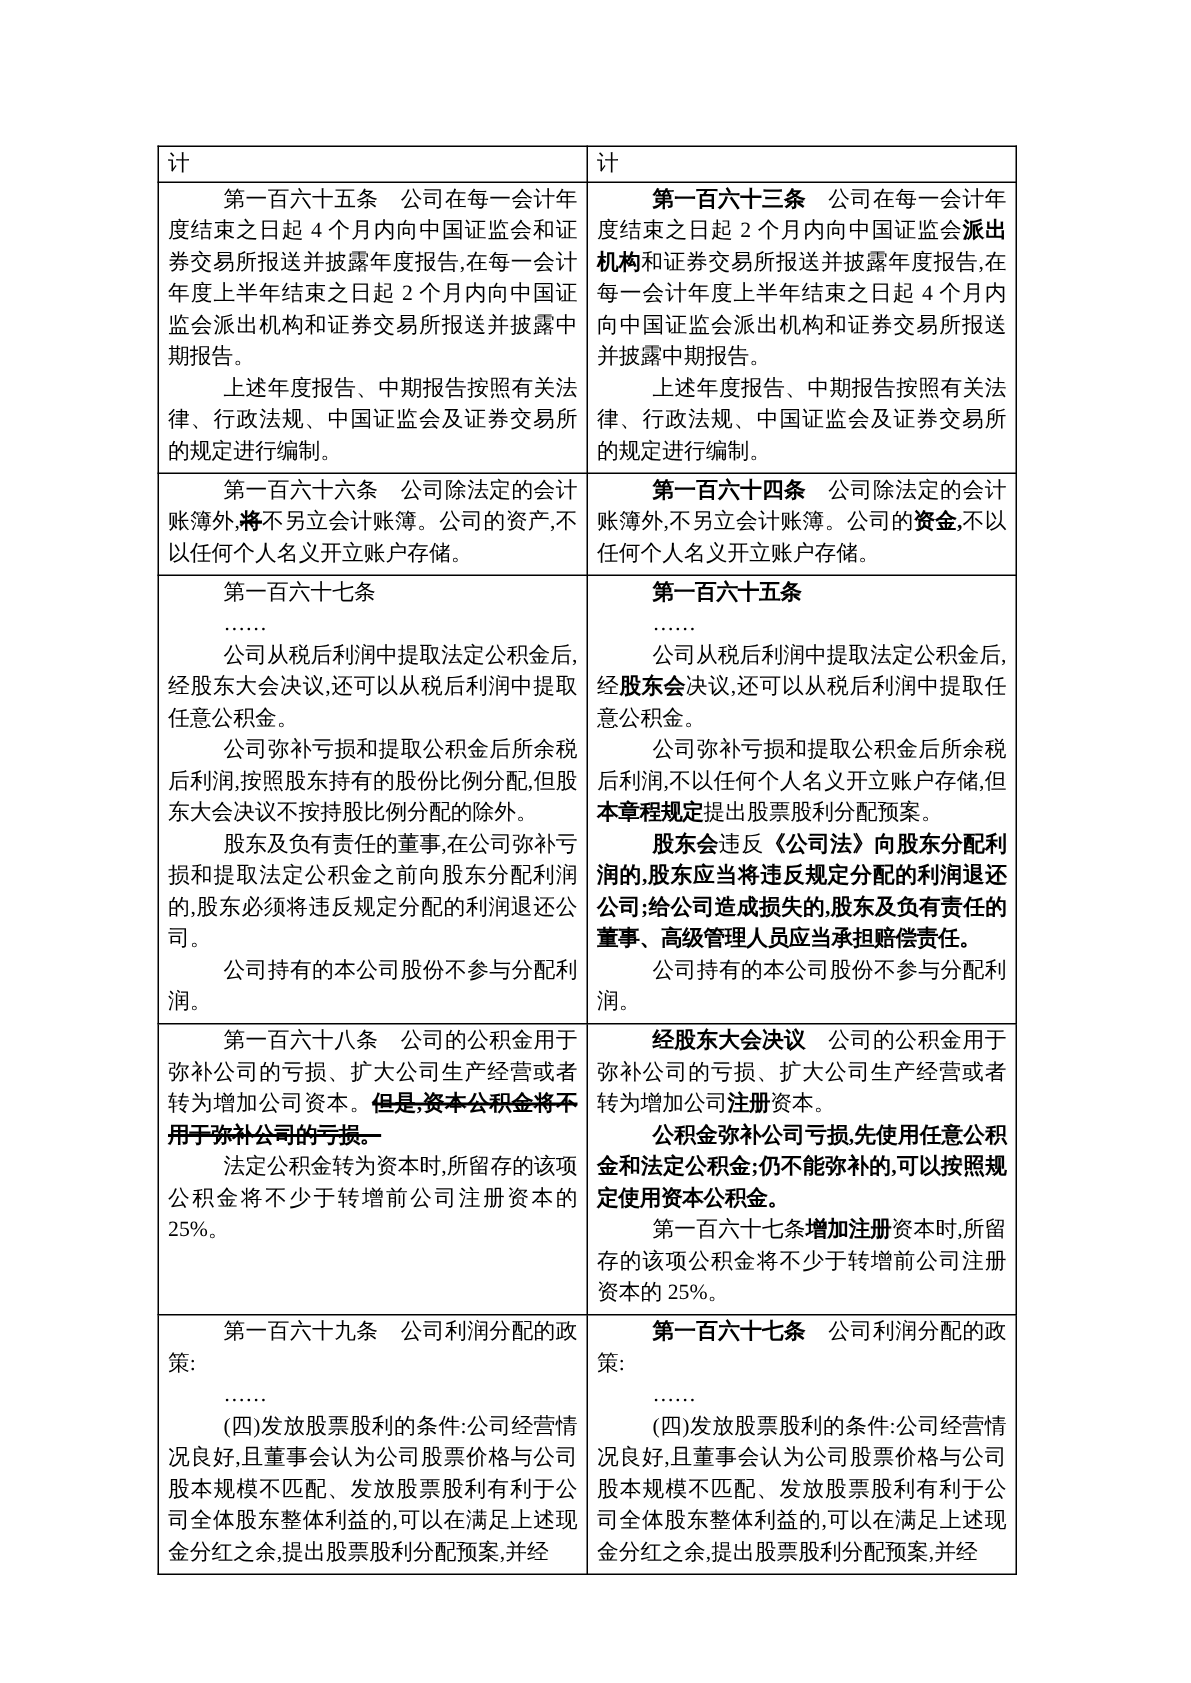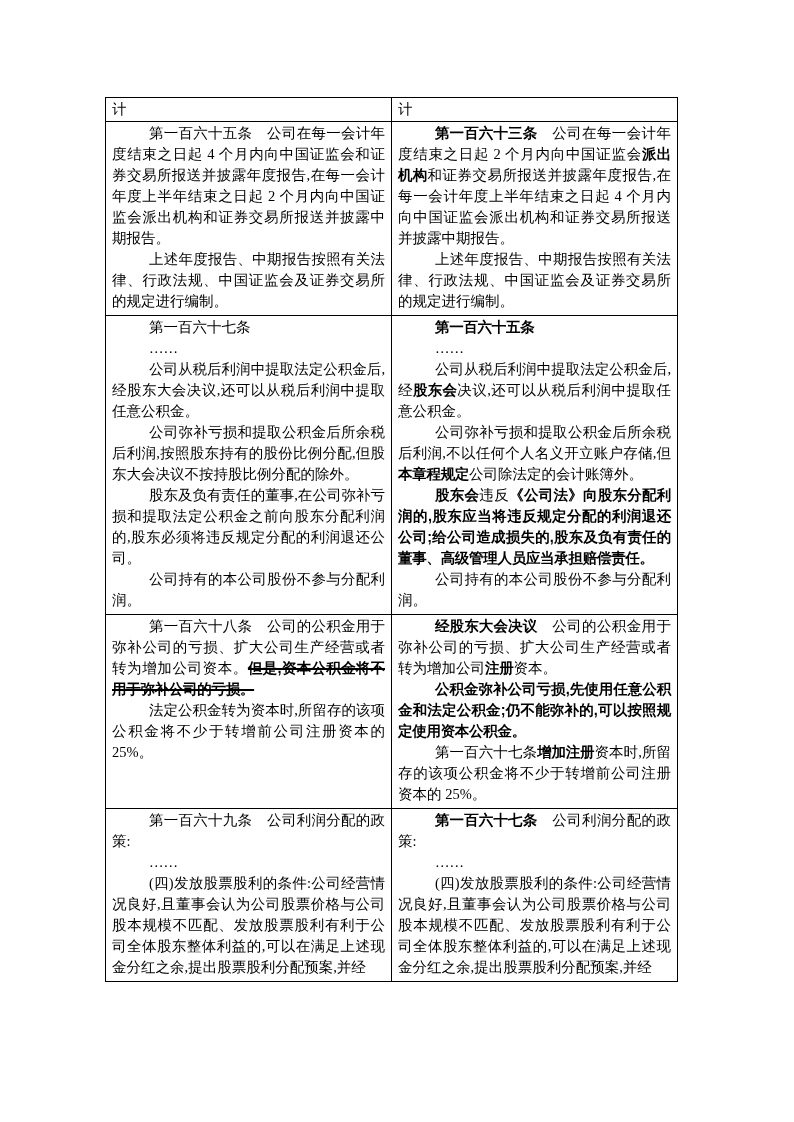--- a/index.html
+++ b/index.html
@@ -34,21 +34,21 @@
     padding-top:1px;
     padding-bottom:1px;
   }
   tr.carryover-row p{text-indent:0;}
   p.para{
     margin:0;
     text-indent:2.55em;
   }
   .seg-bold{
     font-weight:bold;
-    font-family:Liberation Sans, sans-serif;
+    font-family:Liberation Serif, serif;
     letter-spacing:-0.02em;
   }
   .seg-strike{
     text-decoration:line-through;
     text-decoration-thickness:1.5px;
   }
 </style>
 </head>
 <body>
 
@@ -69,32 +69,40 @@
             <p class="para"><span>第一百六十五条　公司在每一会计年度结束之日起 4 个月内向中国证监会和证券交易所报送并披露年度报告,在每一会计年度上半年结束之日起 2 个月内向中国证监会派出机构和证券交易所报送并披露中期报告。</span></p>
             <p class="para"><span>上述年度报告、中期报告按照有关法律、行政法规、中国证监会及证券交易所的规定进行编制。</span></p>
           </td>
           <td>
             <p class="para"><span class="seg-bold">第一百六十三条</span><span>　公司在每一会计年度结束之日起 2 个月内向中国证监会</span><span class="seg-bold">派出机构</span><span>和证券交易所报送并披露年度报告,在每一会计年度上半年结束之日起 4 个月内向中国证监会派出机构和证券交易所报送并披露中期报告。</span></p>
             <p class="para"><span>上述年度报告、中期报告按照有关法律、行政法规、中国证监会及证券交易所的规定进行编制。</span></p>
           </td>
         </tr>
         <tr>
           <td>
+            <p class="para"><span>第一百六十六条　公司除法定的会计账簿外,</span><span class="seg-bold seg-strike">将</span><span>不另立会计账簿。公司的资产,不以任何个人名义开立账户存储。</span></p>
+          </td>
+          <td>
+            <p class="para"><span class="seg-bold">第一百六十四条</span><span>　公司除法定的会计账簿外,不另立会计账簿。公司的</span><span class="seg-bold">资金,</span><span>不以任何个人名义开立账户存储。</span></p>
+          </td>
+        </tr>
+        <tr>
+          <td>
             <p class="para"><span>第一百六十七条</span></p>
             <p class="para"><span>……</span></p>
             <p class="para"><span>公司从税后利润中提取法定公积金后,经股东大会决议,还可以从税后利润中提取任意公积金。</span></p>
             <p class="para"><span>公司弥补亏损和提取公积金后所余税后利润,按照股东持有的股份比例分配,但股东大会决议不按持股比例分配的除外。</span></p>
             <p class="para"><span>股东及负有责任的董事,在公司弥补亏损和提取法定公积金之前向股东分配利润的,股东必须将违反规定分配的利润退还公司。</span></p>
             <p class="para"><span>公司持有的本公司股份不参与分配利润。</span></p>
           </td>
           <td>
             <p class="para"><span class="seg-bold">第一百六十五条</span></p>
             <p class="para"><span>……</span></p>
             <p class="para"><span>公司从税后利润中提取法定公积金后,经</span><span class="seg-bold">股东会</span><span>决议,还可以从税后利润中提取任意公积金。</span></p>
-            <p class="para"><span>公司弥补亏损和提取公积金后所余税后利润,不以任何个人名义开立账户存储,但</span><span class="seg-bold">本章程规定</span><span>公司除法定的会计账簿外。</span></p>
+            <p class="para"><span>公司弥补亏损和提取公积金后所余税后利润,不以任何个人名义开立账户存储,但</span><span class="seg-bold">本章程规定</span><span>提出股票股利分配预案。</span></p>
             <p class="para"><span class="seg-bold">股东会</span><span>违反</span><span class="seg-bold">《公司法》向股东分配利润的,股东应当将违反规定分配的利润退还公司;给公司造成损失的,股东及负有责任的董事、高级管理人员应当承担赔偿责任。</span></p>
             <p class="para"><span>公司持有的本公司股份不参与分配利润。</span></p>
           </td>
         </tr>
         <tr>
           <td>
             <p class="para"><span>第一百六十八条　公司的公积金用于弥补公司的亏损、扩大公司生产经营或者转为增加公司资本。</span><span class="seg-bold seg-strike">但是,资本公积金将不用于弥补公司的亏损。</span></p>
             <p class="para"><span>法定公积金转为资本时,所留存的该项公积金将不少于转增前公司注册资本的25%。</span></p>
           </td>
           <td>

